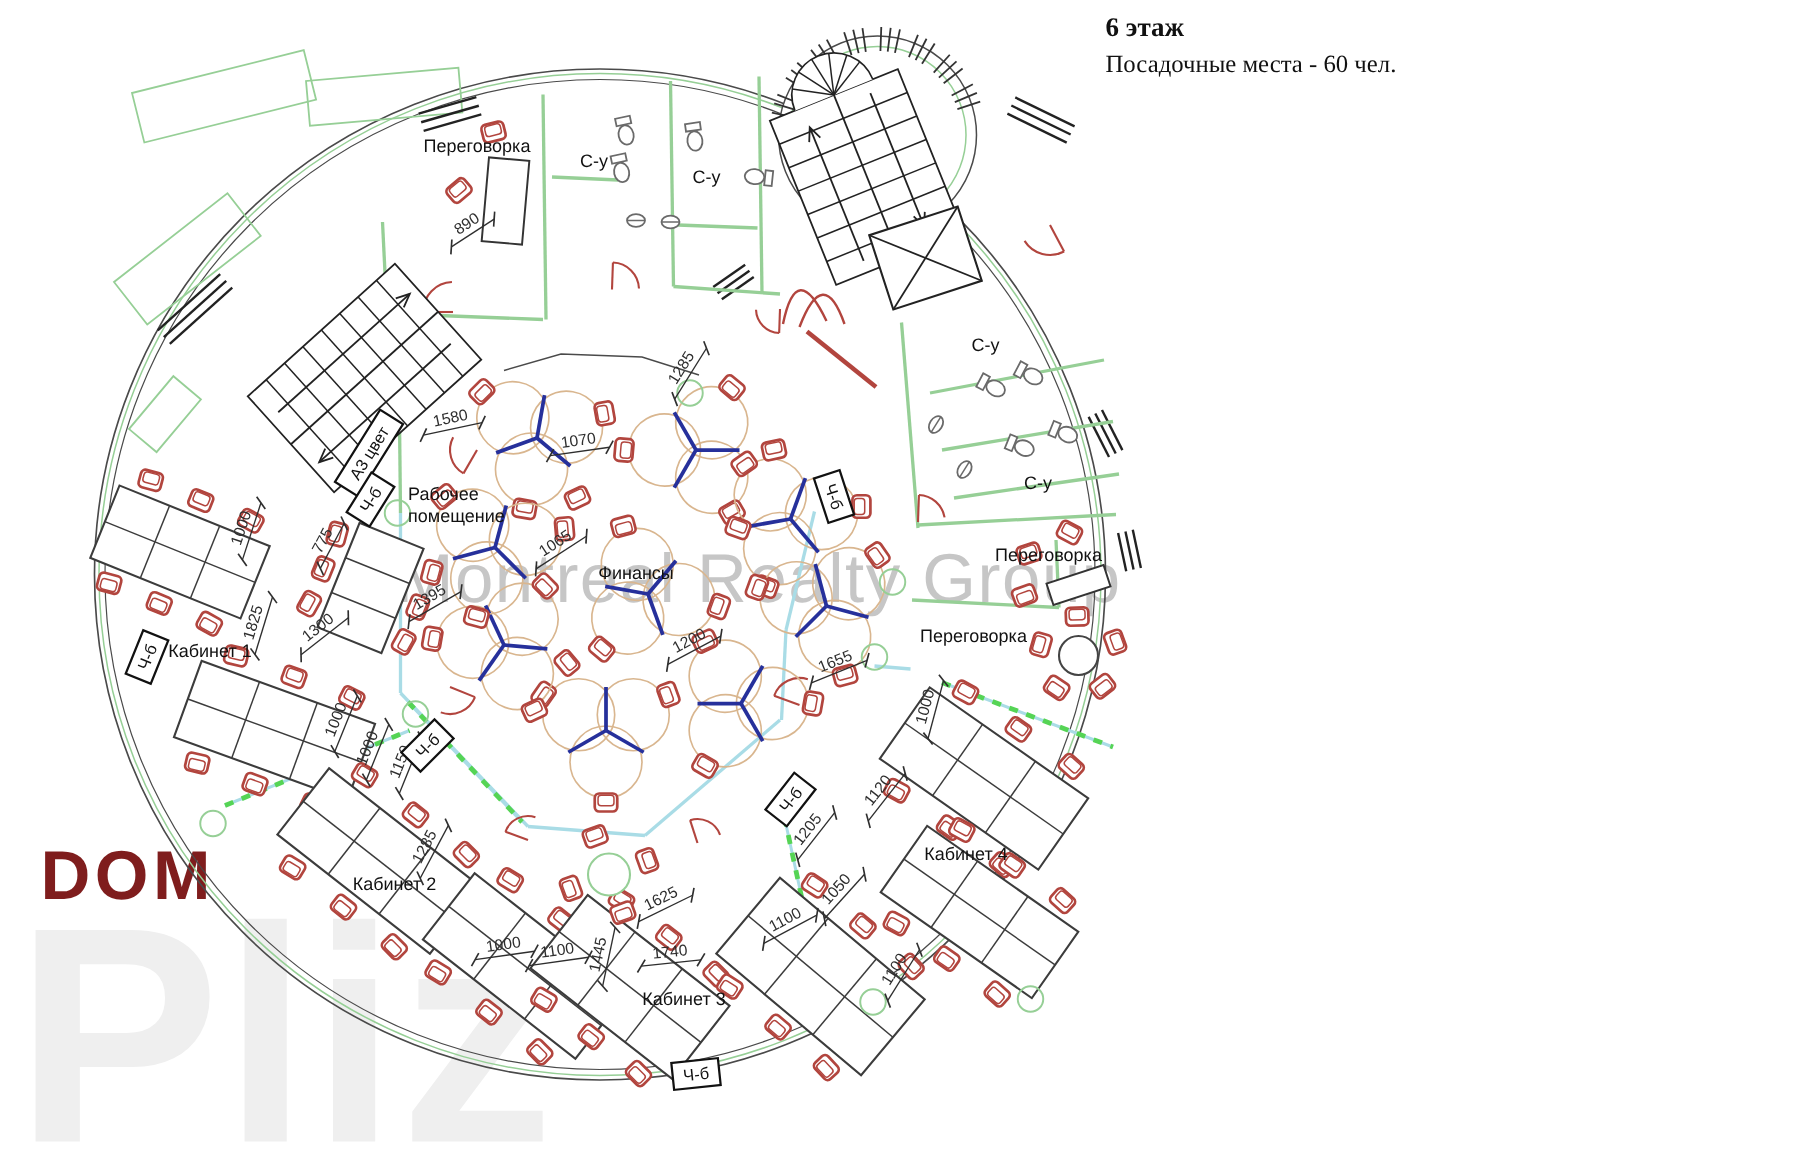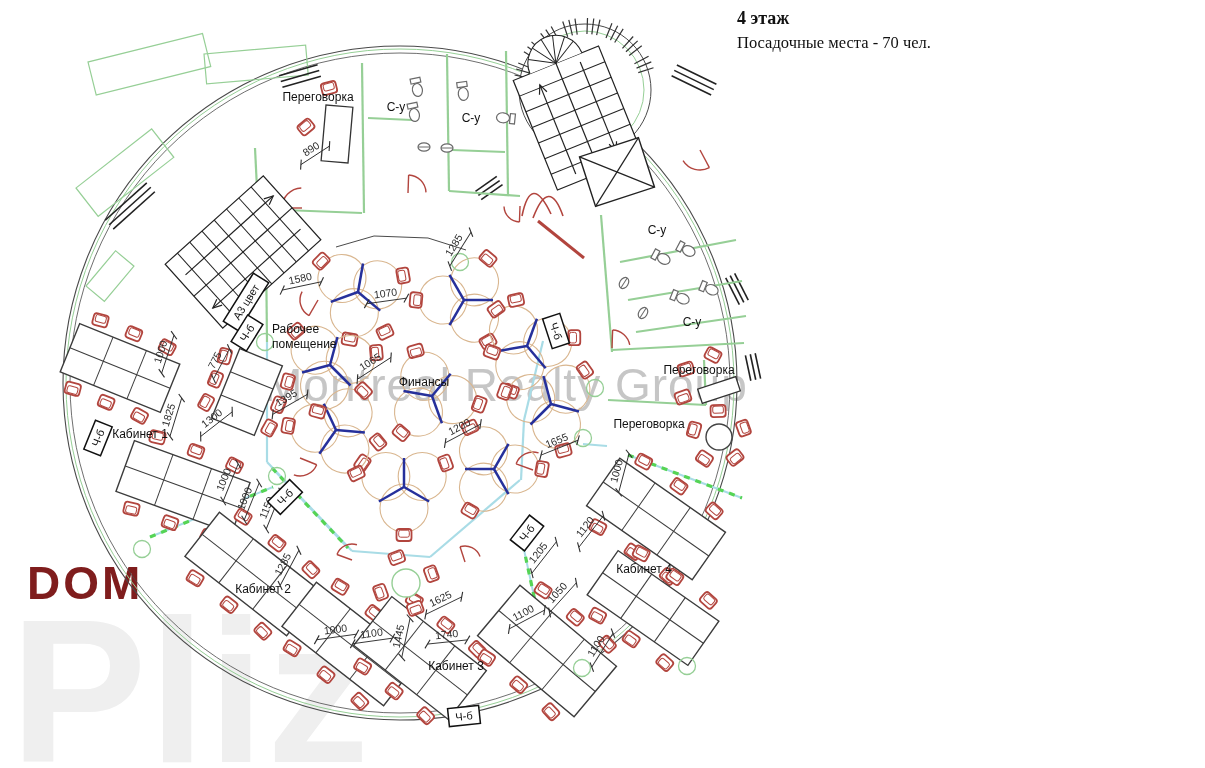--- a/index.html
+++ b/index.html
@@ -1045,16 +1045,16 @@
         <text x="140" y="438" text-anchor="middle" font-size="12" fill="#111111" font-family="&quot;Liberation Sans&quot;, sans-serif">Кабинет 1</text>
         <text x="263" y="593" text-anchor="middle" font-size="12" fill="#111111" font-family="&quot;Liberation Sans&quot;, sans-serif">Кабинет 2</text>
         <text x="456" y="670" text-anchor="middle" font-size="12" fill="#111111" font-family="&quot;Liberation Sans&quot;, sans-serif">Кабинет 3</text>
         <text x="644" y="573" text-anchor="middle" font-size="12" fill="#111111" font-family="&quot;Liberation Sans&quot;, sans-serif">Кабинет 4</text>
         <text x="272" y="333" text-anchor="start" font-size="12" fill="#111111" font-family="&quot;Liberation Sans&quot;, sans-serif">Рабочее</text>
         <text x="272" y="348" text-anchor="start" font-size="12" fill="#111111" font-family="&quot;Liberation Sans&quot;, sans-serif">помещение</text>
       </g>
     </svg>
 
   <div id="title-block">
-    <div id="title-line1">4 этаж</div>
-    <div id="title-line2">Посадочные места - 70  чел.</div>
+    <div id="title-line1">6 этаж</div>
+    <div id="title-line2">Посадочные места - 60  чел.</div>
   </div>
 </div>
 
 </body></html>

